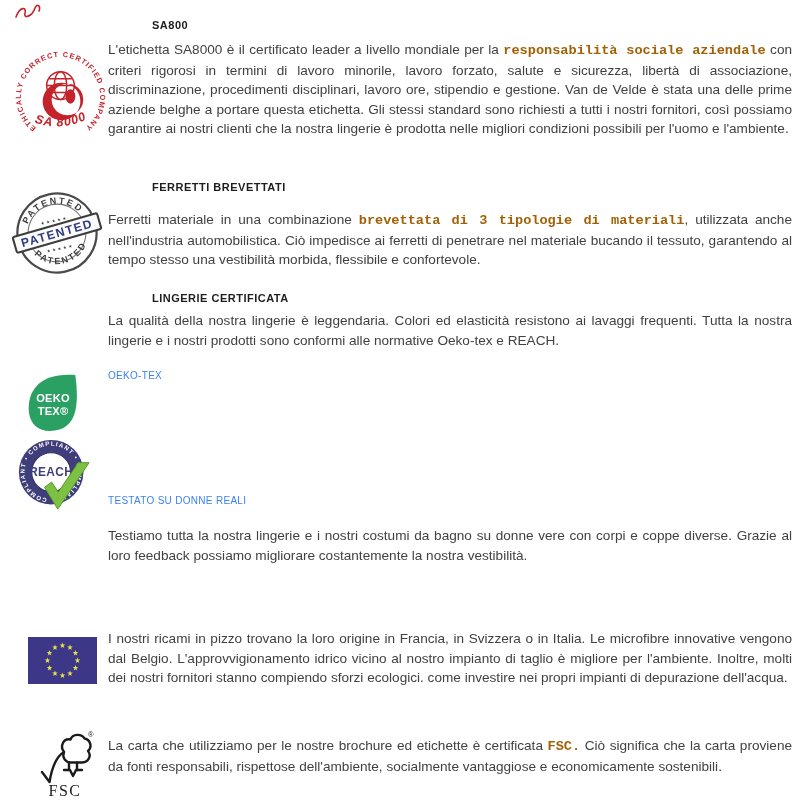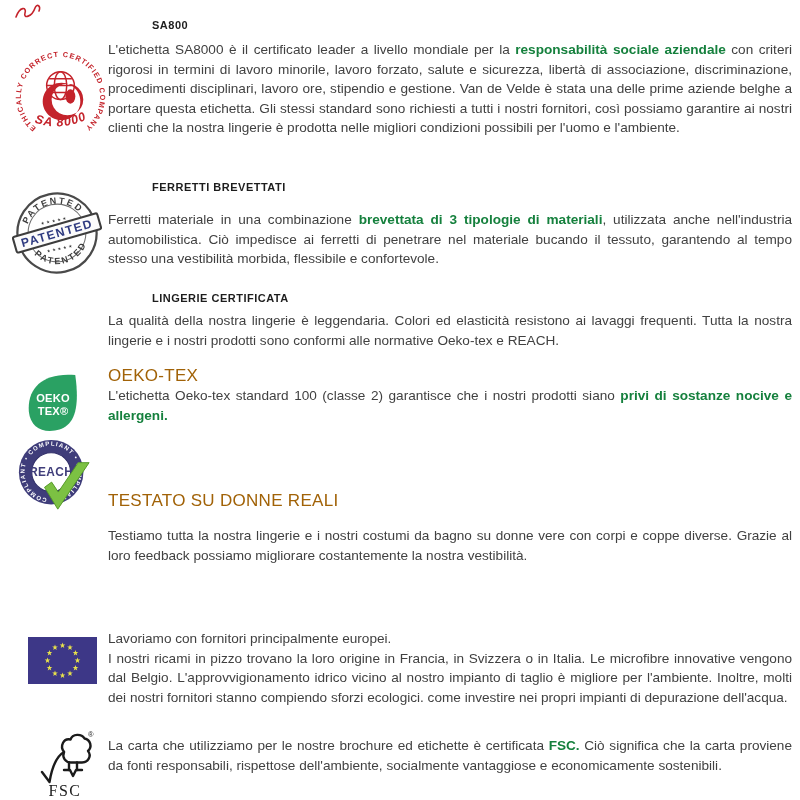--- a/index.html
+++ b/index.html
@@ -2,22 +2,22 @@
 <html><head>
 <meta charset="utf-8">
 <style>
   html,body{margin:0;padding:0;background:#ffffff;}
   .page{position:relative;width:800px;height:800px;background:#ffffff;overflow:hidden;
         font-family:"Liberation Sans",sans-serif;}
   .abs{position:absolute;}
   .txt{position:absolute;left:108px;width:684px;}
   .h{font-size:11px;font-weight:600;color:#1d1d1d;letter-spacing:0.5px;line-height:22px;margin-left:44px;}
   .body{font-size:13.6px;line-height:19.5px;color:#414141;text-align:justify;text-justify:inter-word;}
-  .body b{color:#15803d;}
-  .label{font-size:17px;line-height:19.5px;color:#a16207;letter-spacing:0.3px;}
+  .body b{color:#a16207;font-family:Liberation Mono, monospace;}
+  .label{font-size:10px;line-height:19.5px;color:#3b82f6;letter-spacing:0.3px;}
   .intro-line{text-align:left;}
   svg text{font-family:"Liberation Sans",sans-serif;}
   .serif-text{font-family:"Liberation Serif",serif;}
 </style>
 </head>
 <body>
 
 <div class="page">
 
   <svg class="abs" style="left:12px;top:2px" width="34" height="20" viewBox="0 0 34 20">
@@ -73,21 +73,20 @@
 
   <div class="txt body" style="top:311px"><span>La qualità della nostra lingerie è leggendaria. Colori ed elasticità resistono ai lavaggi frequenti. Tutta la nostra lingerie e i nostri prodotti sono conformi alle normative Oeko-tex e REACH.</span></div>
   <div class="txt h" style="top:287px">LINGERIE CERTIFICATA</div>
 
   <svg class="abs" style="left:25px;top:373px" width="58" height="60" viewBox="0 0 60 62">
     <path d="M52 2 C18 -1 2 16 4 40 C5.5 55 17 62 31 59.5 C47 56.5 58 45 52 2 Z" fill="#2aa163"></path>
     <text x="29" y="30" font-size="11.5" font-weight="bold" fill="#ffffff" text-anchor="middle" letter-spacing="0.2">OEKO</text>
     <text x="29" y="43" font-size="11.5" font-weight="bold" fill="#ffffff" text-anchor="middle" letter-spacing="0.2">TEX®</text>
   </svg>
   <div class="txt label" style="top:366px">OEKO-TEX</div>
-  <div class="txt body" style="top:386px"><span>L'etichetta Oeko-tex standard 100 (classe 2) garantisce che i nostri prodotti siano </span><b>privi di sostanze nocive e allergeni.</b></div>
 
   <svg class="abs" style="left:17px;top:437px" width="74" height="76" viewBox="0 0 78 80">
     <defs>
       <path id="reach-ring" d="M36,65 a28,28 0 1,1 0.01,0"></path>
     </defs>
     <circle cx="36" cy="37" r="34" fill="#3f3d7a"></circle>
     <text font-size="6.3" font-weight="bold" fill="#ffffff" letter-spacing="1.3">
       <textPath href="#reach-ring" startOffset="50%" text-anchor="middle">COMPLIANT • COMPLIANT • COMPLIANT</textPath>
     </text>
     <circle cx="36" cy="37" r="20.5" fill="#ffffff" stroke="#34326b" stroke-width="1.2"></circle>
@@ -110,21 +109,20 @@
     <use href="#eu-star" transform="translate(27,36.5)"></use>
     <use href="#eu-star" transform="translate(21.5,31)"></use>
     <use href="#eu-star" transform="translate(19.5,23.5)"></use>
     <use href="#eu-star" transform="translate(21.5,16)"></use>
     <use href="#eu-star" transform="translate(27,10.5)"></use>
     <use href="#eu-star" transform="translate(34.5,8.5)"></use>
     <use href="#eu-star" transform="translate(42,10.5)"></use>
     <use href="#eu-star" transform="translate(47.5,16)"></use>
   </svg>
   <div class="txt" style="top:629px">
-    <div class="body intro-line">Lavoriamo con fornitori principalmente europei.</div>
     <div class="body"><span>I nostri ricami in pizzo trovano la loro origine in Francia, in Svizzera o in Italia. Le microfibre innovative vengono dal Belgio. L'approvvigionamento idrico vicino al nostro impianto di taglio è migliore per l'ambiente. Inoltre, molti dei nostri fornitori stanno compiendo sforzi ecologici. come investire nei propri impianti di depurazione dell'acqua.</span></div>
   </div>
 
   <svg class="abs" style="left:36px;top:726px" width="60" height="74" viewBox="0 0 60 74">
     <g fill="none" stroke="#1b1b1b" stroke-width="2.4" stroke-linecap="round" stroke-linejoin="round">
       <path d="M6 46 L13.5 56 C16.5 38 21 30 28 26"></path>
       <path d="M28 26 C23.5 20 27.5 12 34.5 13.5 C36.5 7.5 45.5 7.5 48.5 12.5 C54.5 13.5 56.5 21 52 25 C56 30 52 36.5 46 36.5 L35 36.5 C29.5 36.5 25.8 31.5 28 26 Z"></path>
       <path d="M33 36.5 V44 M41 36.5 V44"></path>
       <path d="M28 44 L34 44 L37 50 L40 44 L46 44"></path>
     </g>

